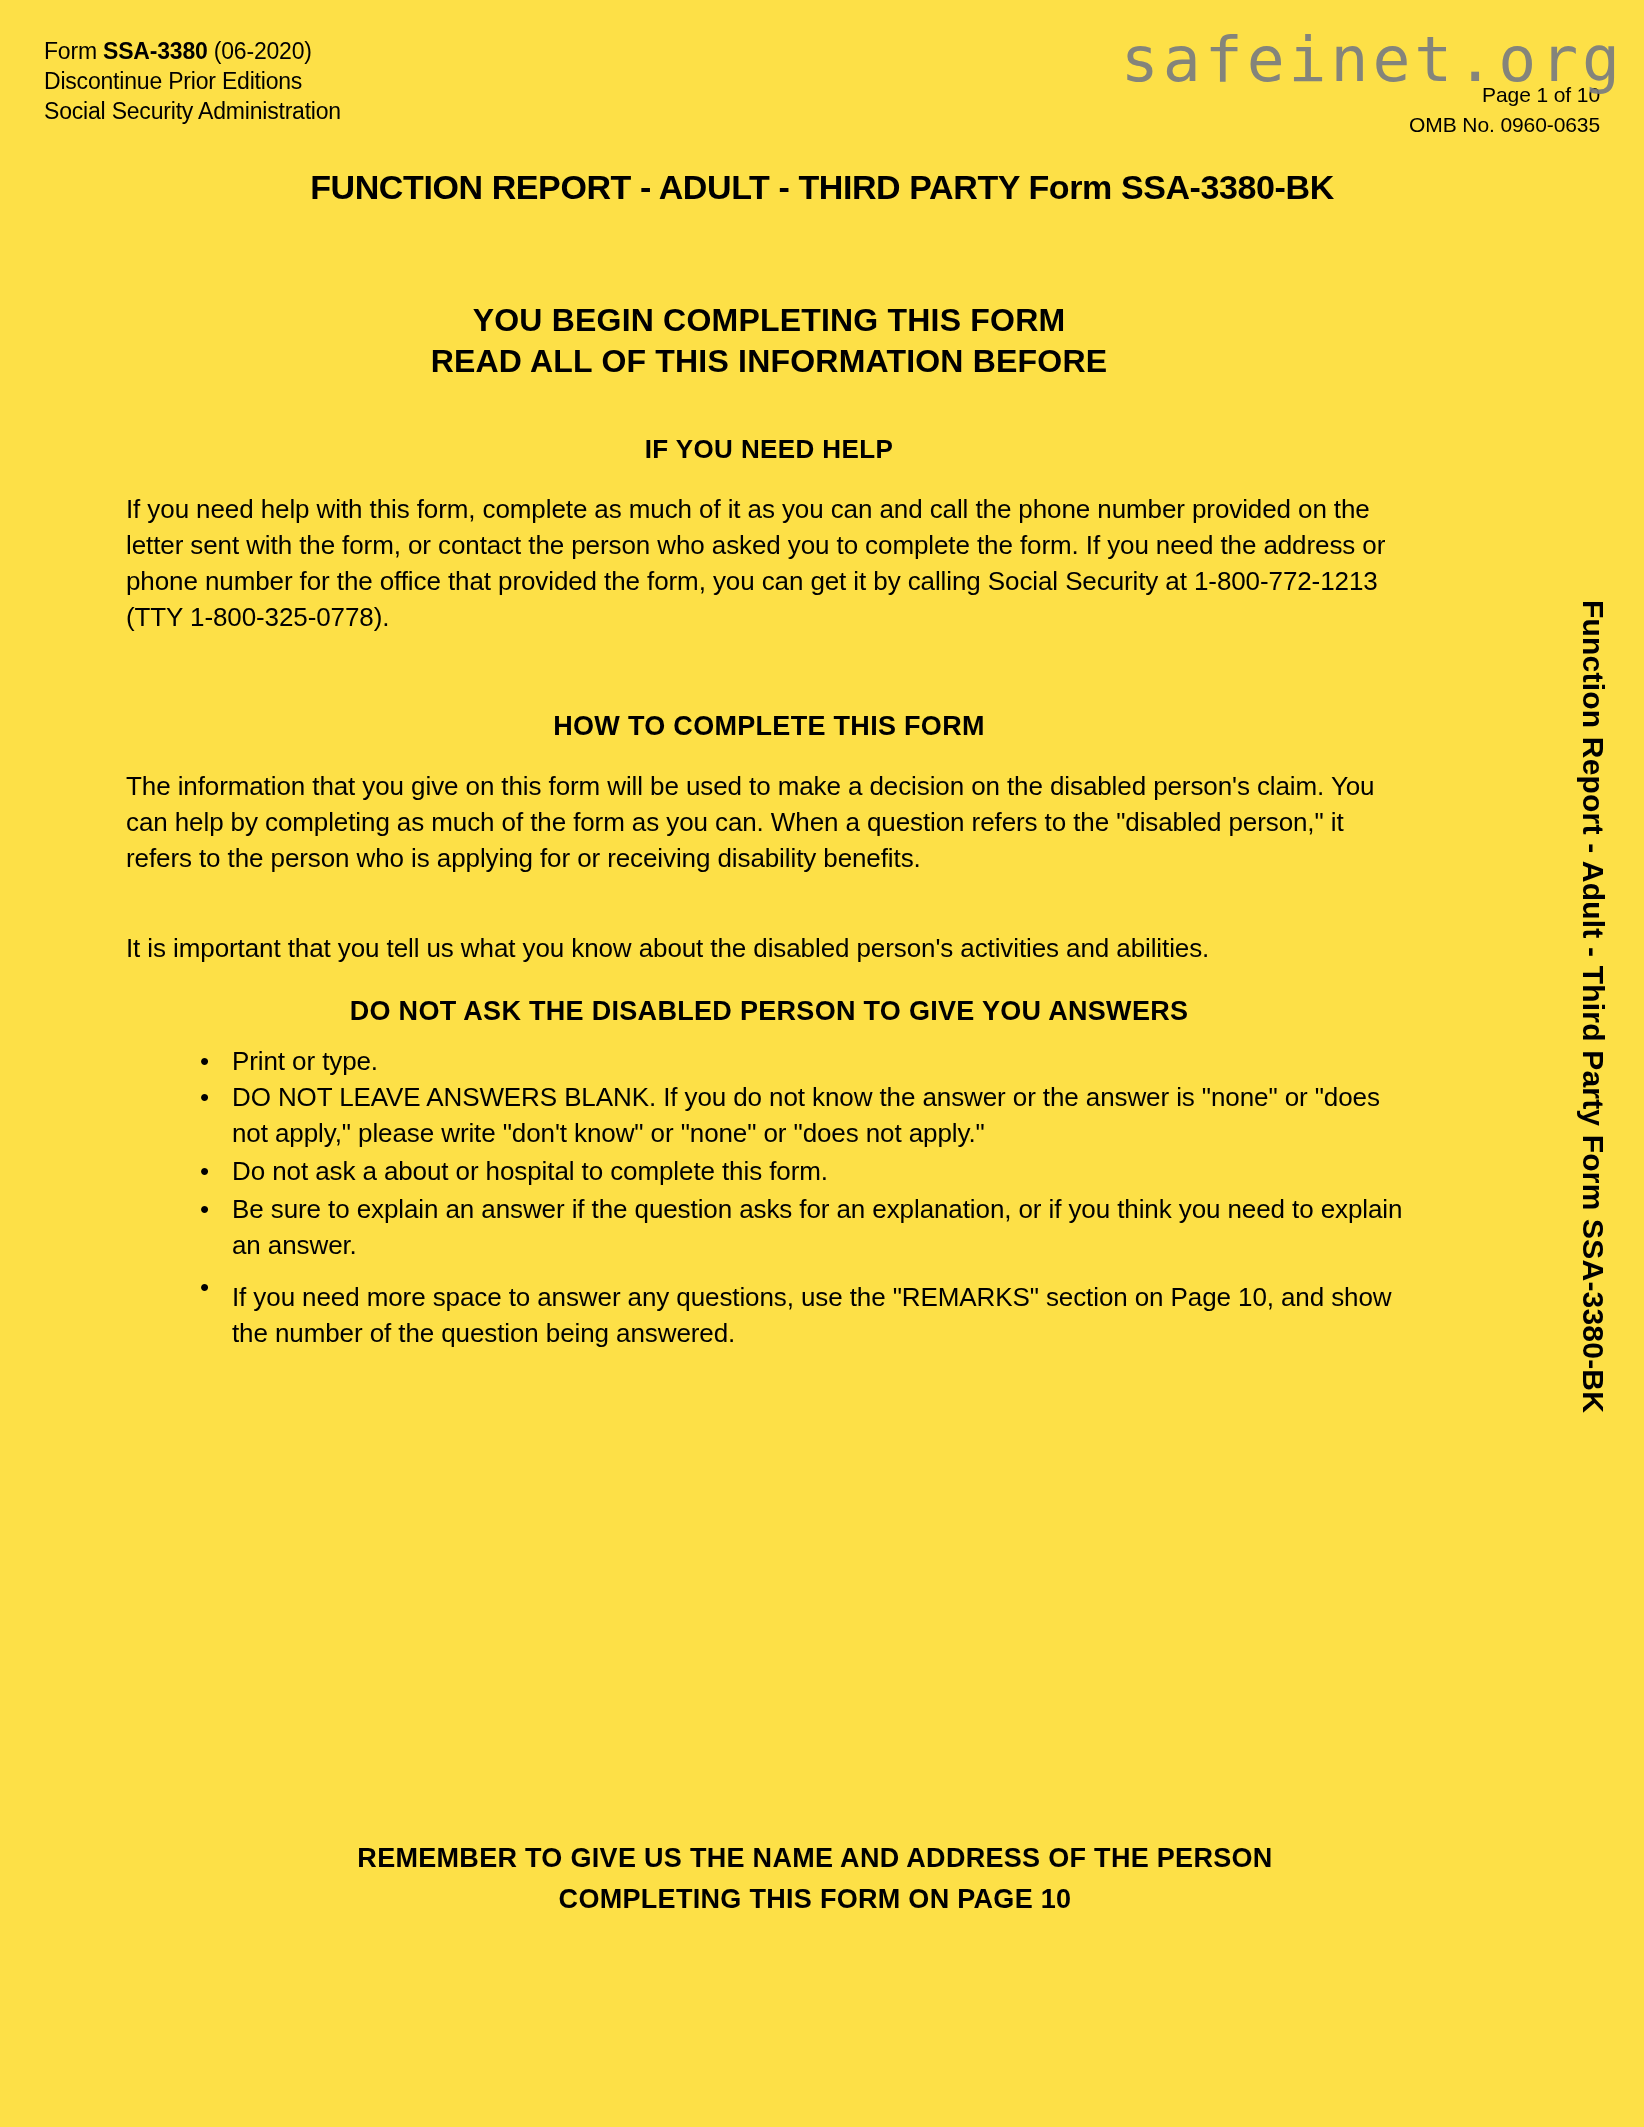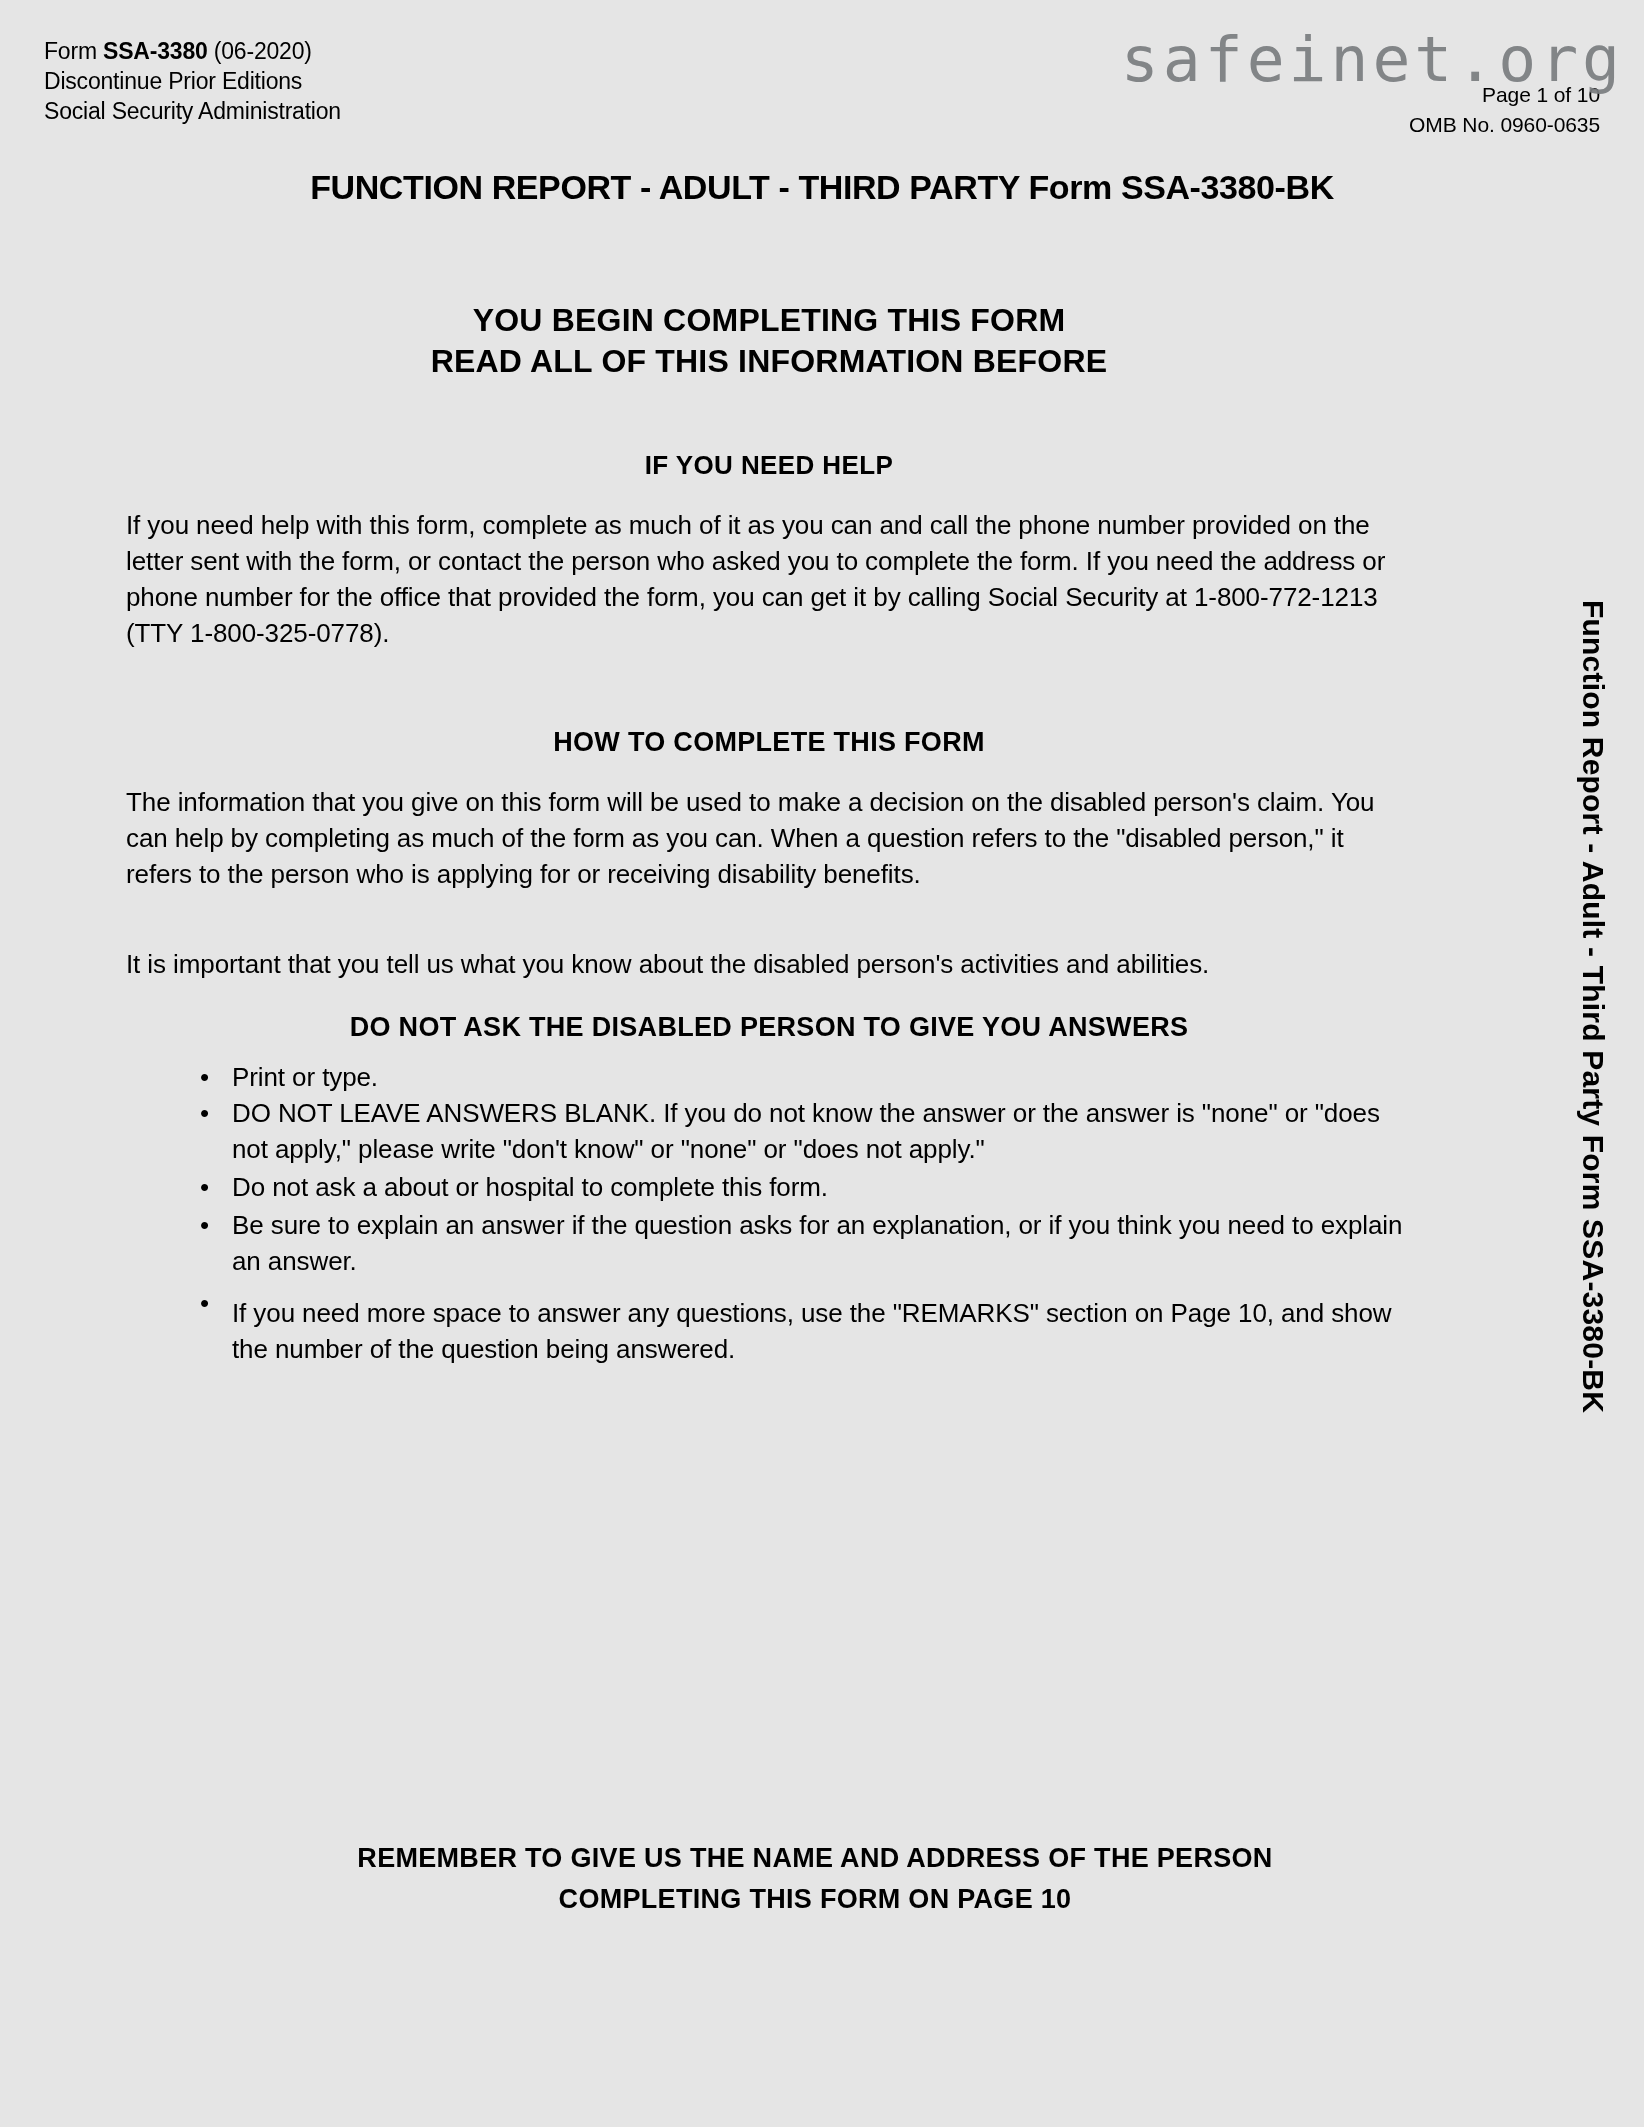--- a/index.html
+++ b/index.html
@@ -8,21 +8,21 @@
     background: #ffffff;
   }
   body {
     font-family: "Liberation Sans", sans-serif;
     color: #000000;
   }
   .page {
     position: relative;
     width: 1644px;
     height: 2127px;
-    background: #e5e5e5;
+    background: #fde047;
     overflow: hidden;
     box-sizing: border-box;
   }
 
   
   .header {
     position: absolute;
     top: 36px;
     left: 44px;
     right: 44px;
@@ -87,21 +87,21 @@
     font-size: 32px;
     font-weight: bold;
     line-height: 41px;
     letter-spacing: 0.2px;
   }
   .h-sub {
     text-align: center;
     font-size: 26px;
     font-weight: bold;
     letter-spacing: 0.4px;
-    margin-top: 68px;
+    margin-top: 52px;
   }
   .para {
     font-size: 26px;
     line-height: 36px;
     margin-top: 26px;
     letter-spacing: -0.1px;
     text-align: left;
   }
   .spacer-sm { height: 28px; }
   .spacer-md { height: 46px; }

